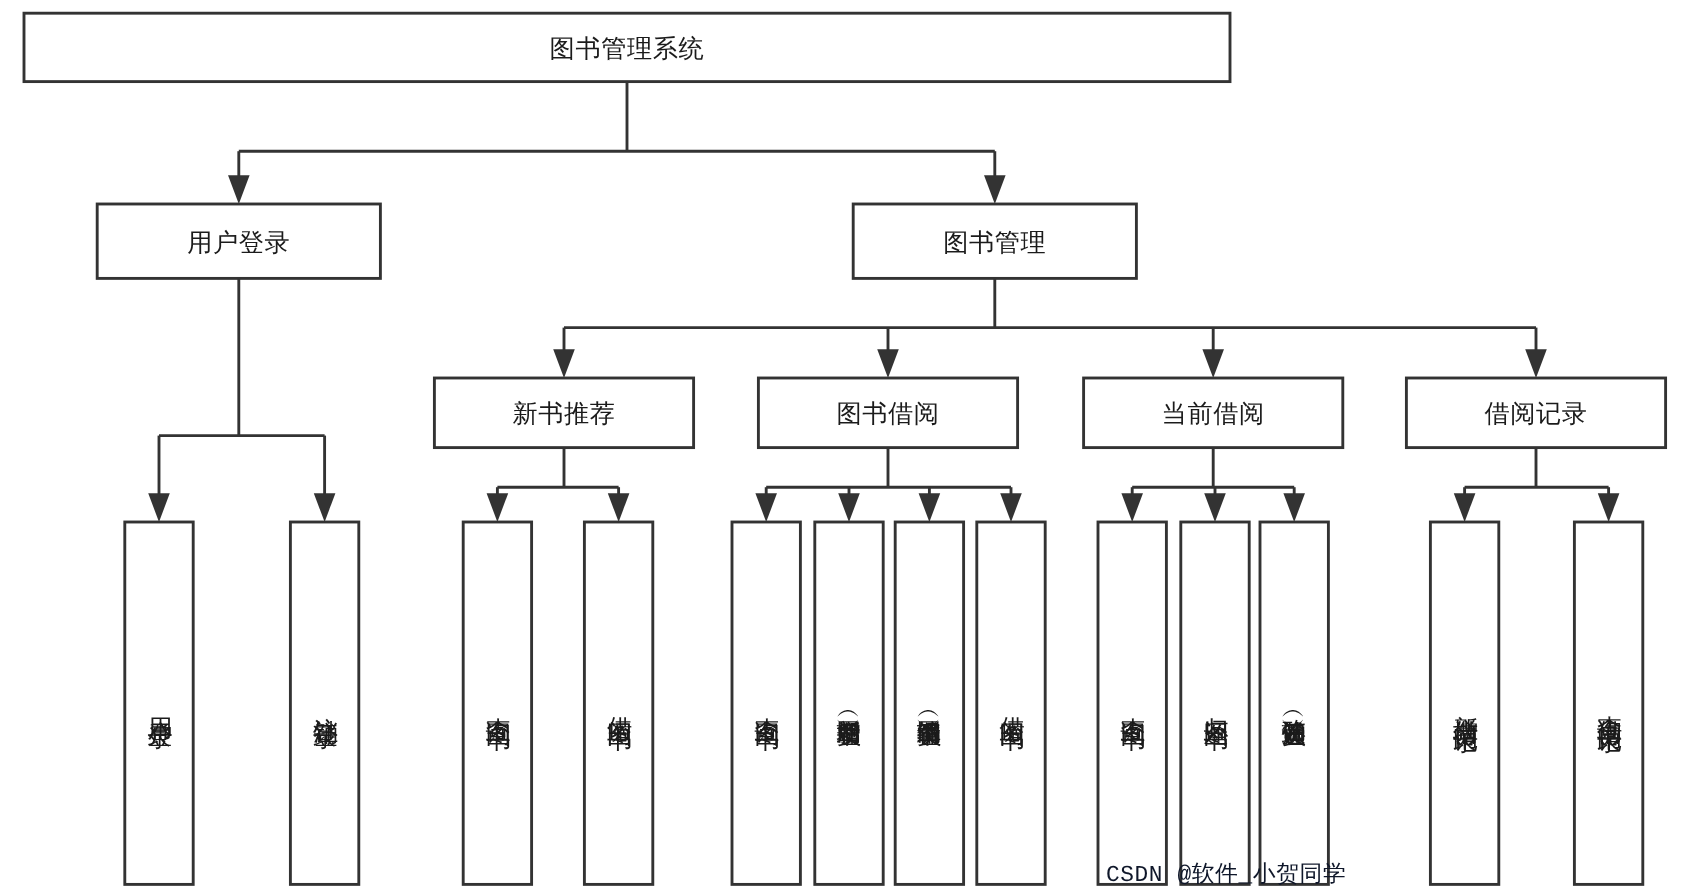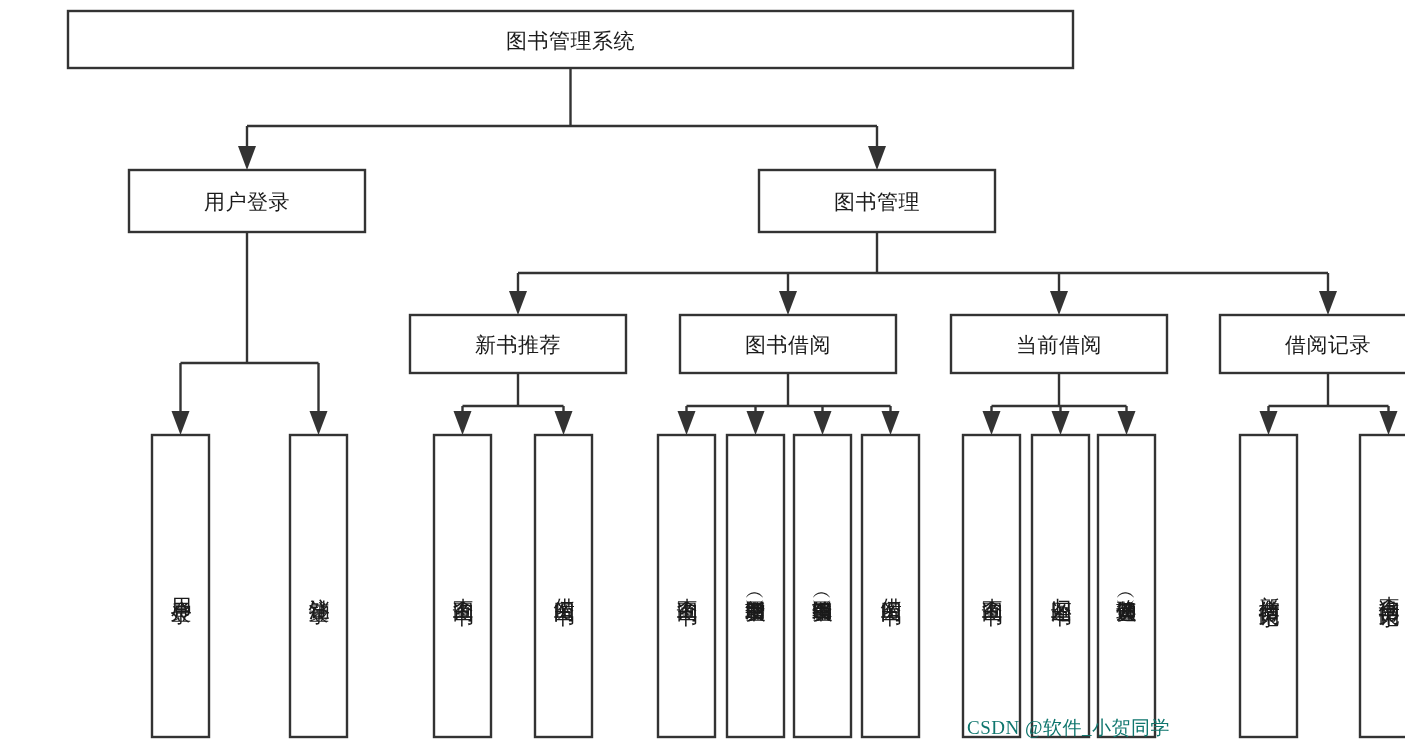--- a/index.html
+++ b/index.html
@@ -12,21 +12,20 @@
     height: 747px;
     font-family: "DejaVu Sans", "Liberation Sans", sans-serif;
     overflow: hidden;
     position: relative;
   }
   #diagram-root {
     position: relative;
     width: 1132px;
     height: 747px;
     background: #ffffff;
-    margin-left: 48px;
   }
   svg.diagram-canvas {
     position: absolute;
     left: 0;
     top: 0;
     width: 1405px;
     height: 747px;
     display: block;
   }
   .node-box {
@@ -69,23 +68,23 @@
     pointer-events: none;
   }
   .vlabel.tight {
     letter-spacing: 0.5px;
     font-size: 20px;
   }
   .watermark {
     position: absolute;
     right: 10px;
     bottom: 6px;
-    font-family: Liberation Serif, serif;
+    font-family: Liberation Mono, monospace;
     font-size: 19px;
-    color: #0f766e;
+    color: #0f172a;
     white-space: nowrap;
     letter-spacing: 0.5px;
   }
 </style>
 </head>
 <body>
 
 <div id="diagram-root">
 
   <svg class="diagram-canvas" viewBox="0 0 1405 747">

